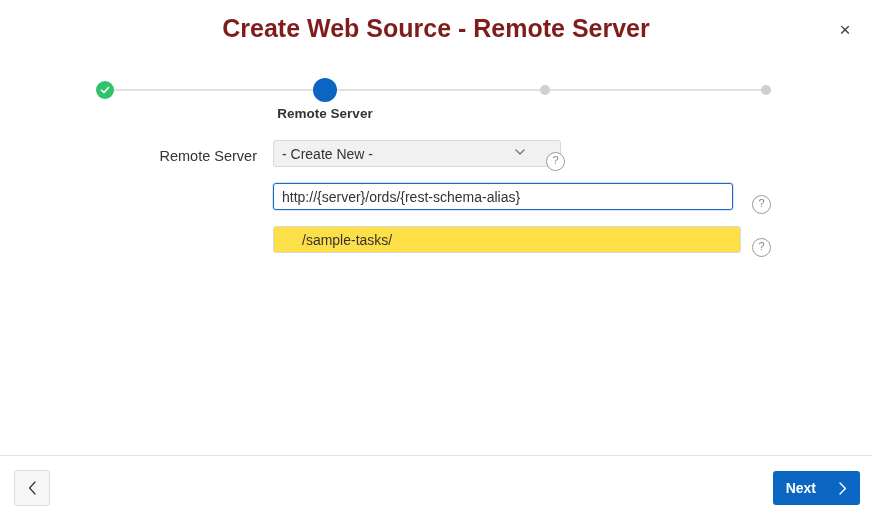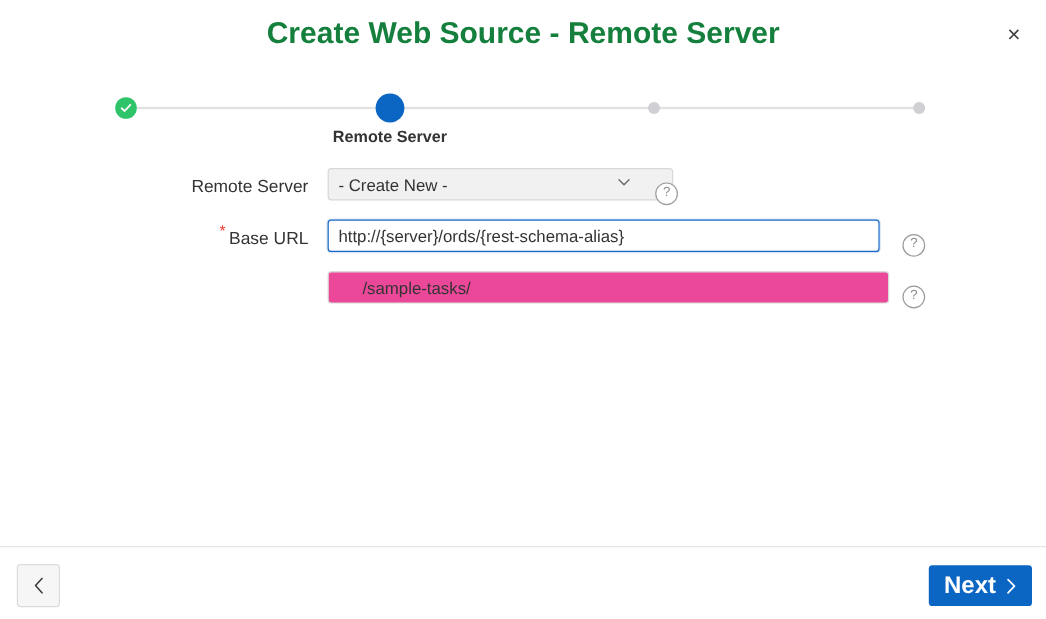--- a/index.html
+++ b/index.html
@@ -24,21 +24,21 @@
     height: 62px;
   }
   .dialog-title {
     position: absolute;
     top: 14px;
     left: 0;
     width: 872px;
     text-align: center;
     font-size: 25px;
     font-weight: bold;
-    color: #15803d;
+    color: #7f1d1d;
     letter-spacing: 0px;
   }
   .close-button {
     position: absolute;
     top: 15px;
     right: 13px;
     width: 28px;
     height: 28px;
     display: flex;
     align-items: center;
@@ -168,21 +168,21 @@
   .chevron-down {
     position: absolute;
     right: 10px;
     top: 9px;
     width: 10px;
     height: 6px;
     pointer-events: none;
   }
   input.gray-input {
     width: 468px;
-    background: #ec4899;
+    background: #fde047;
     border: 1px solid #d8d8d8;
     padding-left: 28px;
   }
   input.focused-input {
     width: 460px;
     background: #ffffff;
     border: 1px solid #1b6ac9;
     box-shadow: 0 0 0 1px rgba(27,106,201,0.18);
     caret-color: #333333;
   }
@@ -232,27 +232,27 @@
     position: absolute;
     right: 12px;
     top: 471px;
     height: 34px;
     min-width: 74px;
     background: #0b66c3;
     border: none;
     border-radius: 3px;
     color: #ffffff;
     font-family: "Liberation Sans", sans-serif;
-    font-size: 20px;
+    font-size: 14px;
     font-weight: bold;
     cursor: pointer;
     display: flex;
     align-items: center;
     justify-content: center;
-    gap: 9px;
+    gap: 23px;
     padding: 0 13px;
   }
   .chev-glyph { display: block; }
 </style>
 </head>
 <body>
 
 <div class="dialog-header">
   <div class="dialog-title">Create Web Source - Remote Server</div>
   <button class="close-button">×</button>
@@ -294,23 +294,20 @@
         </select>
         <svg class="chevron-down" viewBox="0 0 10 6">
           <path d="M0.8 0.8 L5 5 L9.2 0.8" fill="none" stroke="#6b6b6b" stroke-width="1.2" stroke-linecap="round" stroke-linejoin="round"></path>
         </svg>
       </div>
     </div>
     <div class="help-icon pos-select">?</div>
   </div>
 
   <div class="form-row">
-    <div class="field-label">
-      <span class="req-star">*</span><span>Base URL</span>
-    </div>
     <div class="field-control">
       <input class="field-input focused-input" type="text" autofocus="" value="http://{server}/ords/{rest-schema-alias}" style="">
     </div>
     <div class="help-icon pos-long">?</div>
   </div>
 
   <div class="form-row">
     <div class="field-control">
       <input class="field-input gray-input" type="text" value="/sample-tasks/" style="">
     </div>

